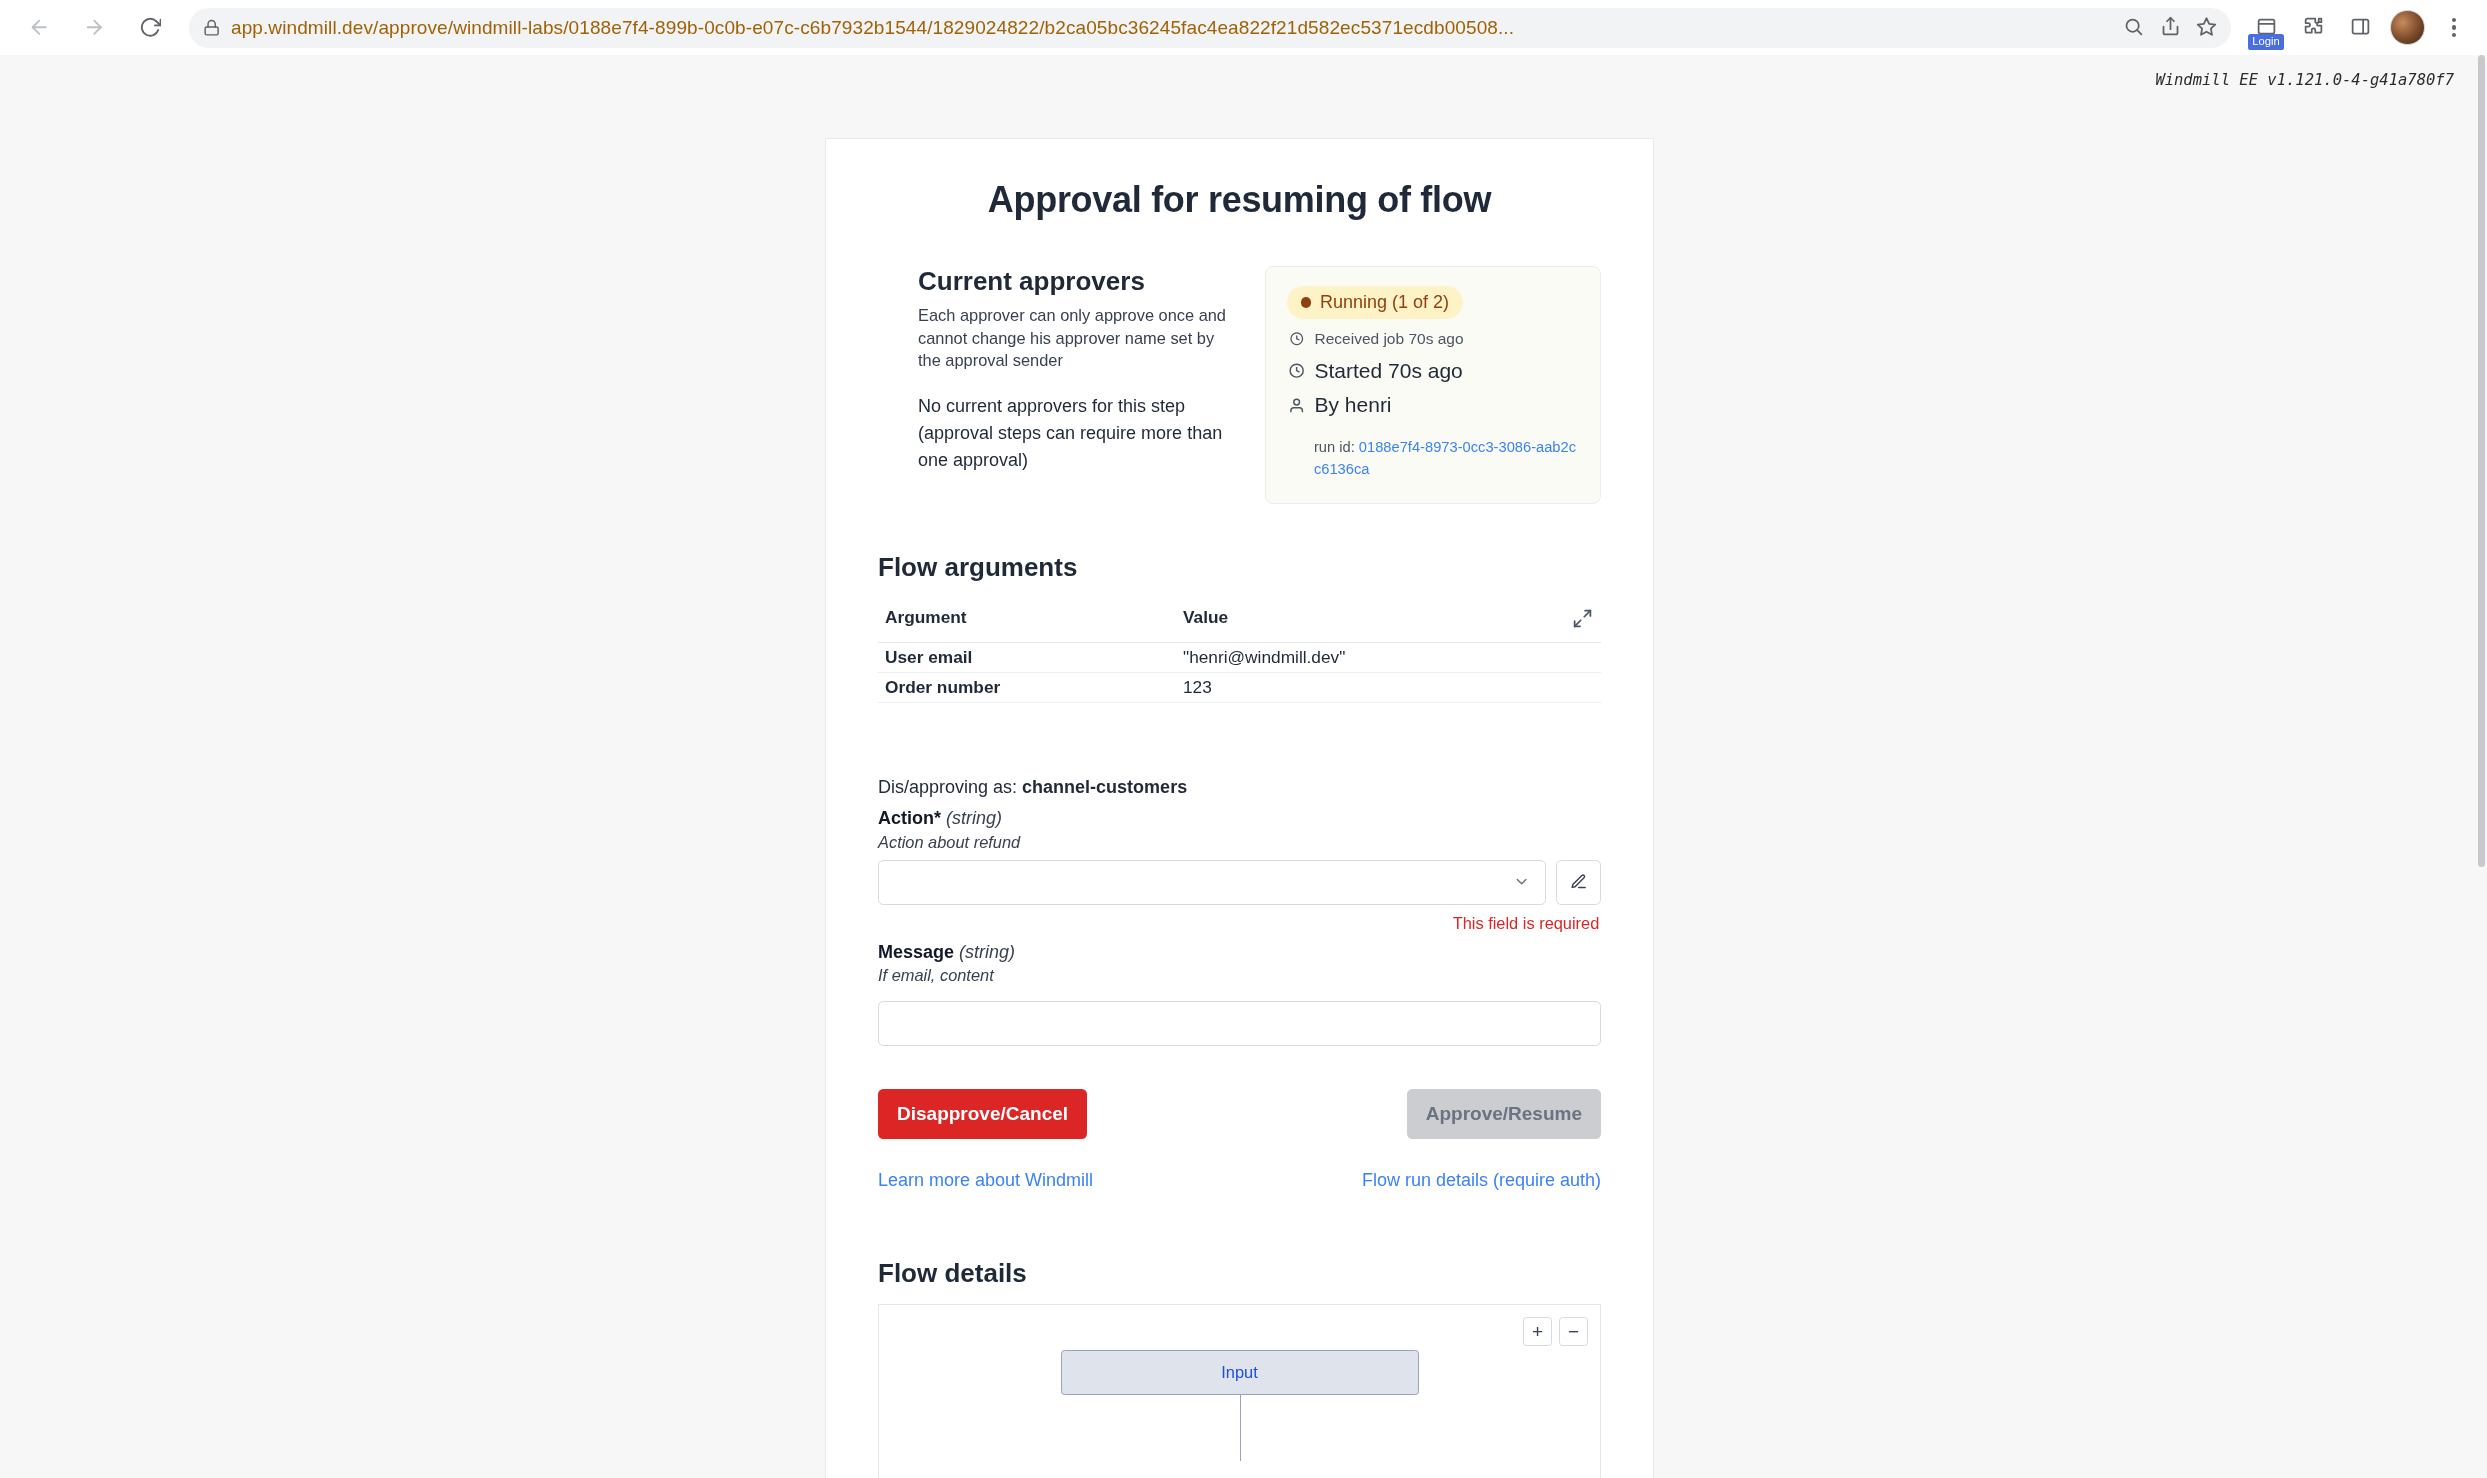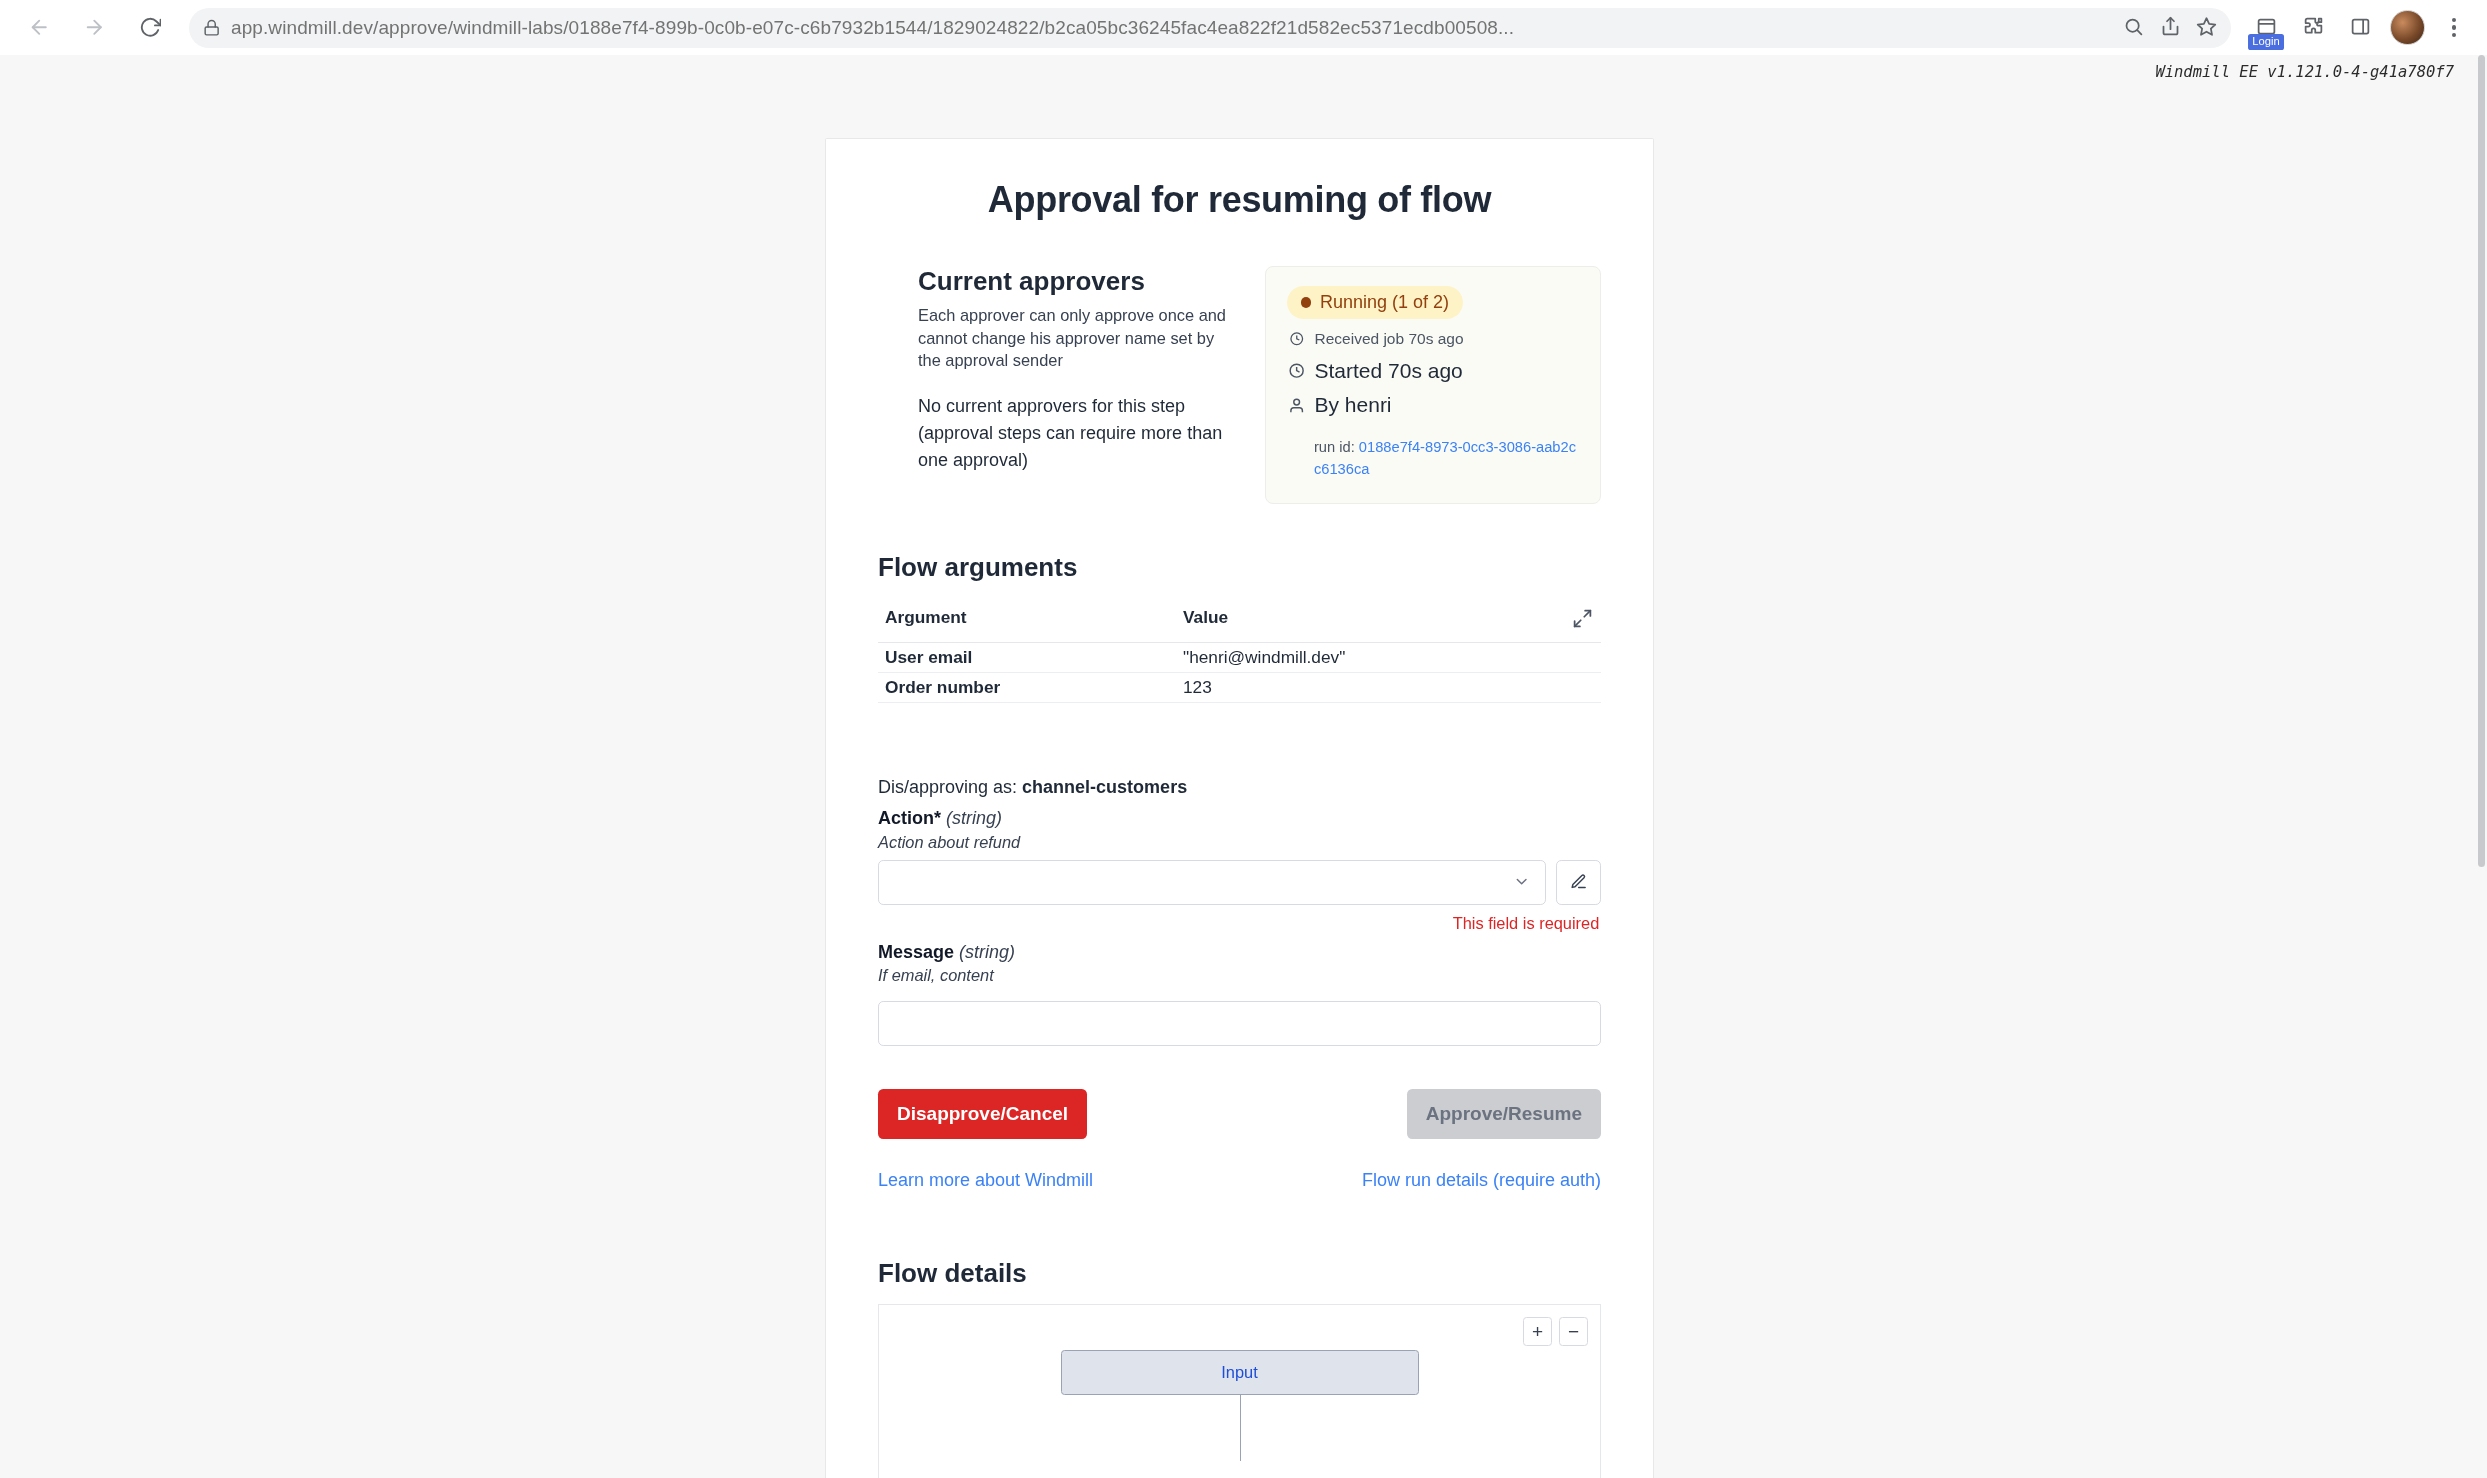--- a/index.html
+++ b/index.html
@@ -40,21 +40,21 @@
     align-items: center;
     padding: 0 14px;
     gap: 10.4px;
     margin-left: 7px;
     margin-right: 5.2px;
     min-width: 0;
   }
   .omnibox .lock { color: #5f6368; flex: 0 0 auto; display:flex; }
   .url-text {
     font-size: 19px;
-    color: #737373;
+    color: #a16207;
     white-space: nowrap;
     overflow: hidden;
     text-overflow: ellipsis;
     letter-spacing: 0.1px;
   }
   .omnibox-icons { margin-left: auto; display: flex; gap: 15.5px; align-items: center; color: #5f6368; flex: 0 0 auto; }
 
   .chrome-right { display: flex; align-items: center; gap: 12px; padding-left: 3.5px; }
   .ext-icon { width: 35px; height: 35px; display: flex; align-items: center; justify-content: center; color: #5f6368; position: relative; }
   .login-badge {
@@ -77,21 +77,21 @@
   
   .viewport {
     position: relative;
     width: 2487px;
     height: 1423px;
     background: #f7f7f8;
     overflow: hidden;
   }
   .version-stamp {
     position: absolute;
-    top: 8px; right: 33px;
+    top: 16px; right: 33px;
     font-family: "DejaVu Sans Mono", monospace;
     font-size: 15.5px;
     font-style: italic;
     color: #2b2b2b;
   }
 
   .card {
     position: absolute;
     left: 825px;
     top: 83px;

